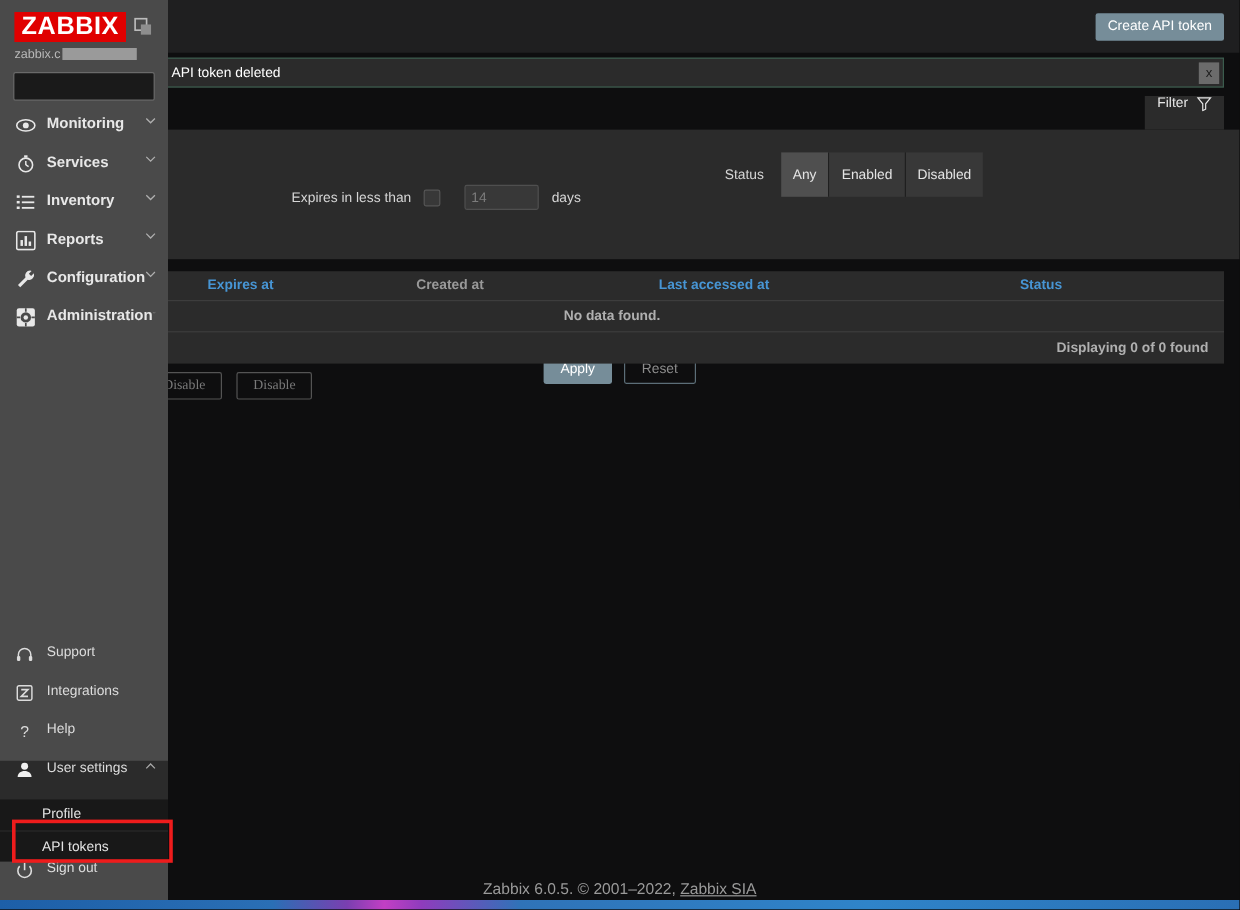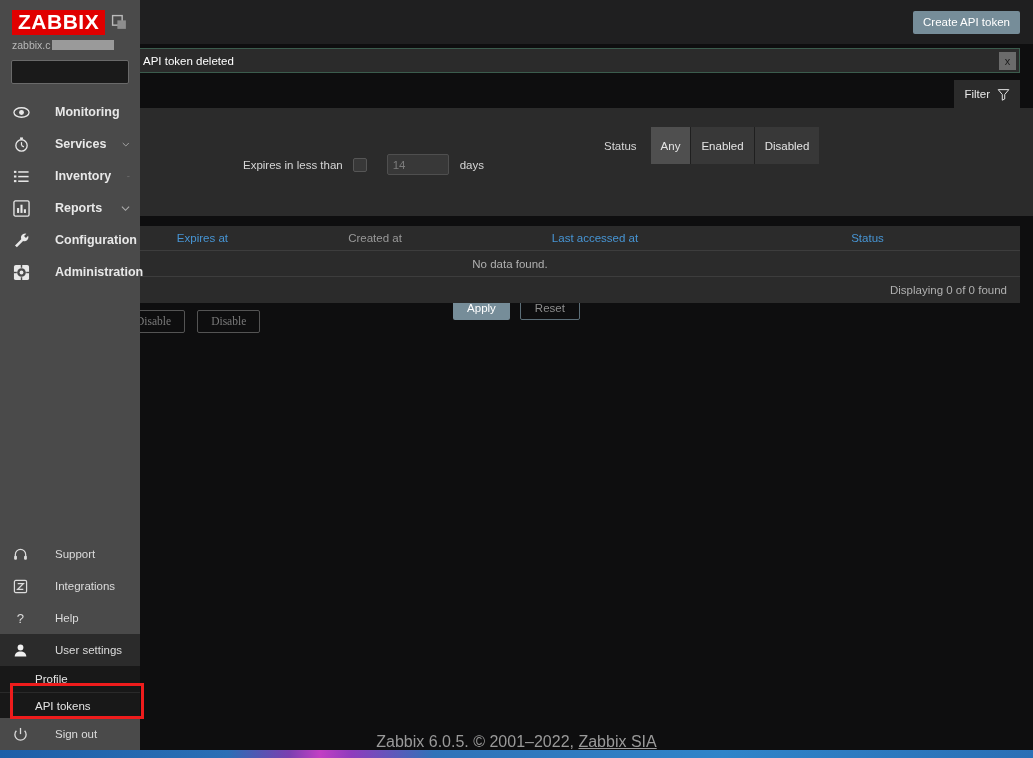--- a/index.html
+++ b/index.html
@@ -46,24 +46,24 @@
     height: 24px; border-radius: 2px; padding: 0 5px;
   }
   .search-box input {
     flex: 1; background: transparent; border: none; outline: none;
     color: #e0e0e0; font-size: 11px; font-family: "Liberation Sans", sans-serif;
   }
   .search-icon { width: 13px; height: 13px; opacity: .9; }
 
   .nav-list { padding-top: 2px; }
   .nav-item {
-    display: flex; align-items: center;
+    display: flex; align-items: flex-start;
     height: 32px; padding: 0 10px 0 13px;
     color: #e8e8e8; font-size: 12.5px; font-weight: bold;
-    cursor: default; white-space: nowrap; gap: 16px;
+    cursor: default; white-space: nowrap;
   }
   .nav-item .nic { width: 17px; height: 17px; margin-right: 9px; flex: 0 0 17px; }
   .nav-item .nlabel { flex: 1; }
   .chev { width: 9px; height: 9px; opacity: .8; }
 
   .sb-spacer { flex: 1; }
 
   .sb-bottom { padding-bottom: 0; }
   .nav-item.small { font-size: 11.5px; font-weight: normal; color: #dcdcdc; height: 32px; }
   .nav-item.small .nic { width: 15px; height: 15px; flex: 0 0 15px; margin-right: 11px; }
@@ -118,21 +118,21 @@
   }
 
   .filter-tabstrip {
     position: absolute; left: 0; top: 80px; width: 1033px; height: 28px;
     background: #0e0e0f;
   }
   .filter-tab {
     position: absolute; right: 13px; top: 0;
     background: #2b2b2b; color: #e8e8e8;
     height: 28px; padding: 0 10px;
-    display: flex; align-items: center; gap: 7px;
+    display: flex; gap: 7px;
     font-size: 11.5px; cursor: pointer;
   }
   .funnel-icon { width: 13px; height: 13px; }
 
   .filter-panel {
     position: absolute; left: 0; top: 108px; width: 1033px; height: 108px;
     background: #2b2b2b;
   }
   .frow { position: absolute; display: flex; align-items: center; }
   .flabel { color: #d6d6d6; font-size: 11.5px; }
@@ -170,21 +170,21 @@
     padding: 4px 14px 5px 14px; cursor: pointer;
   }
   .btn-reset {
     background: transparent; color: #8d8d8d;
     border: 1px solid #5c6e78; border-radius: 2px;
     font-size: 11.5px; font-family: "Liberation Sans", sans-serif;
     padding: 4px 14px 5px 14px; cursor: pointer;
   }
 
   
-  .table-wrap { position: absolute; left: 0; top: 226px; width: 1020px; background: #2b2b2b; }
+  .table-wrap { position: absolute; left: 0; top: 226px; width: 1020px; background: #2b2b2b; font-weight: bold; }
   .thead {
     display: flex; height: 25px; align-items: center;
     border-bottom: 1px solid #3d3d3d;
   }
   .th { font-size: 11.5px; }
   .th.link { color: #4795d4; cursor: pointer; }
   .th.plain { color: #999999; }
   .tbody-empty {
     height: 26px; display: flex; align-items: center; justify-content: center;
     color: #b0b0b0; font-size: 11.5px;
@@ -200,21 +200,21 @@
   }
   .btn-ghost {
     background: transparent; color: #7a7a7a;
     border: 1px solid #545454; border-radius: 2px;
     font-size: 11.5px; font-family: Liberation Serif, serif;
     padding: 4px 13px 5px 13px; cursor: default;
   }
 
   .footer {
     position: absolute; left: 0; top: 733px; width: 1033px;
-    text-align: center; color: #9a9a9a; font-size: 16px;
+    text-align: center; color: #9a9a9a; font-size: 13px;
   }
   .footer a { color: #9a9a9a; text-decoration: underline; }
 
   #bottom-strip {
     position: absolute; left: 0; top: 750px; width: 1033px; height: 8px;
     background: linear-gradient(to right,
       #1d5fa8 0%, #2a6fb5 22%, #7a3fb0 28%, #c23fc4 31%,
       #8f3cbd 34%, #2f73b8 42%, #2f84c9 70%, #2a6fb5 100%);
   }
 </style>

